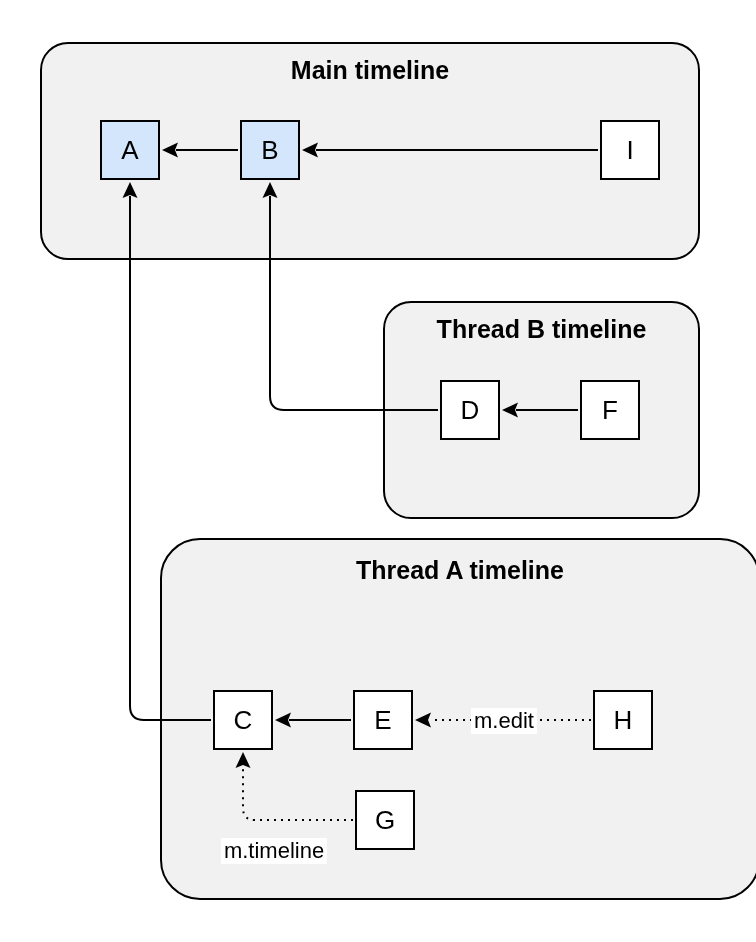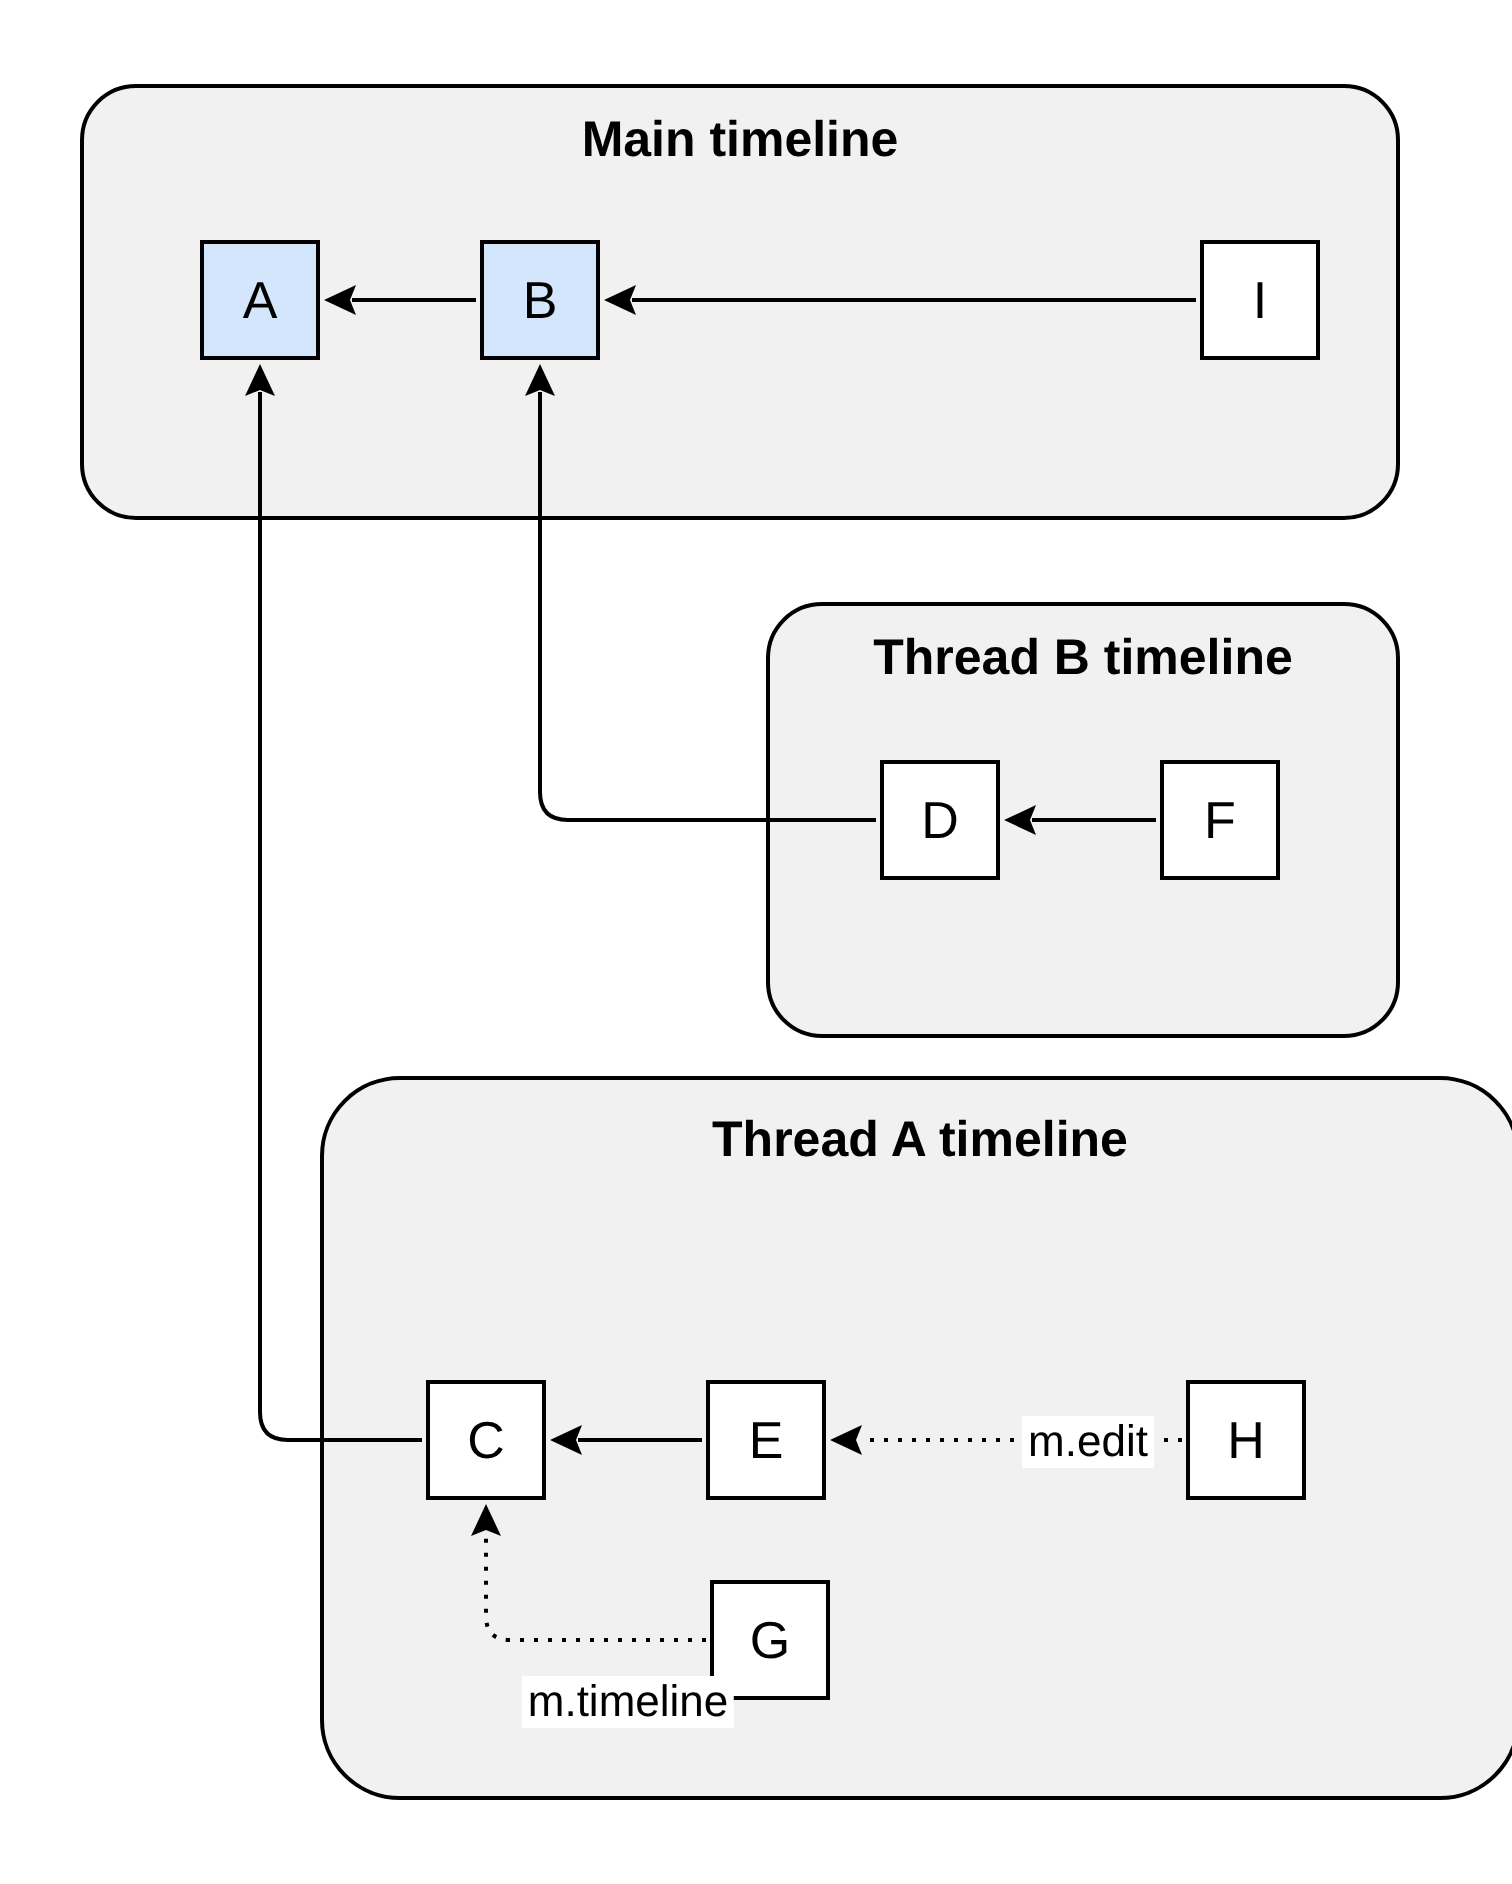--- a/index.html
+++ b/index.html
@@ -69,21 +69,20 @@
   
   .edge-label {
     position: absolute;
     z-index: 4;
     transform: translate(-50%, -50%);
     background: #ffffff;
     font-size: 22px;
     line-height: 26px;
     padding: 0 3px;
     white-space: nowrap;
-    margin-left: 40px;
   }
   .label-m-edit     { left: 504px; top: 721px; }
   .label-m-reaction { left: 274px; top: 851px; }
 </style>
 </head>
 <body>
 
 <div class="stage">
 
   <div class="group group-thread-b">

